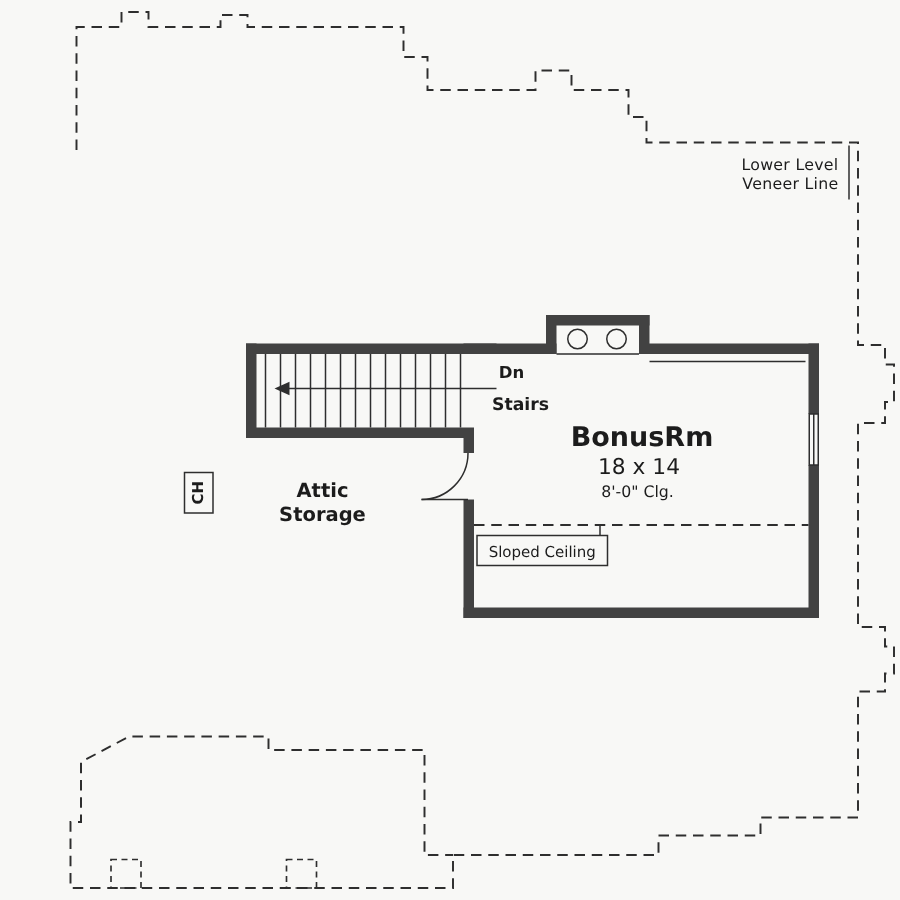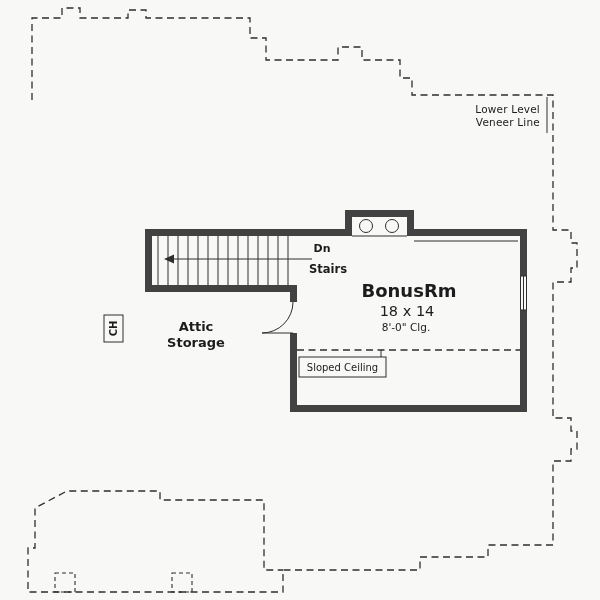--- a/index.html
+++ b/index.html
@@ -2,21 +2,21 @@
 <html><head>
 <meta charset="utf-8">
 <style>
   html,body{margin:0;padding:0;}
   body{
     width:600px;height:600px;
     background:#f8f8f6;
     font-family:"DejaVu Sans", sans-serif;
     overflow:hidden;
   }
-  .plan-wrap{position:relative;width:524px;height:600px;}
+  .plan-wrap{position:relative;width:524px;height:600px;margin-left:19px;}
   svg{display:block;}
   .wall{fill:#424242;stroke:none;}
   .thin{stroke:#2e2e2e;stroke-width:1;fill:none;}
   .dash{stroke:#2e2e2e;stroke-width:1.3;fill:none;stroke-dasharray:7 4.5;}
   .dash-s{stroke:#2e2e2e;stroke-width:1.1;fill:none;stroke-dasharray:4 3;}
   .tread{stroke:#2e2e2e;stroke-width:1;}
   .lbl{fill:#1c1c1c;}
   .lbl-sm{font-size:10px;}
   .lbl-note{font-size:10.5px;letter-spacing:.2px;}
   .lbl-bold{font-weight:bold;}

